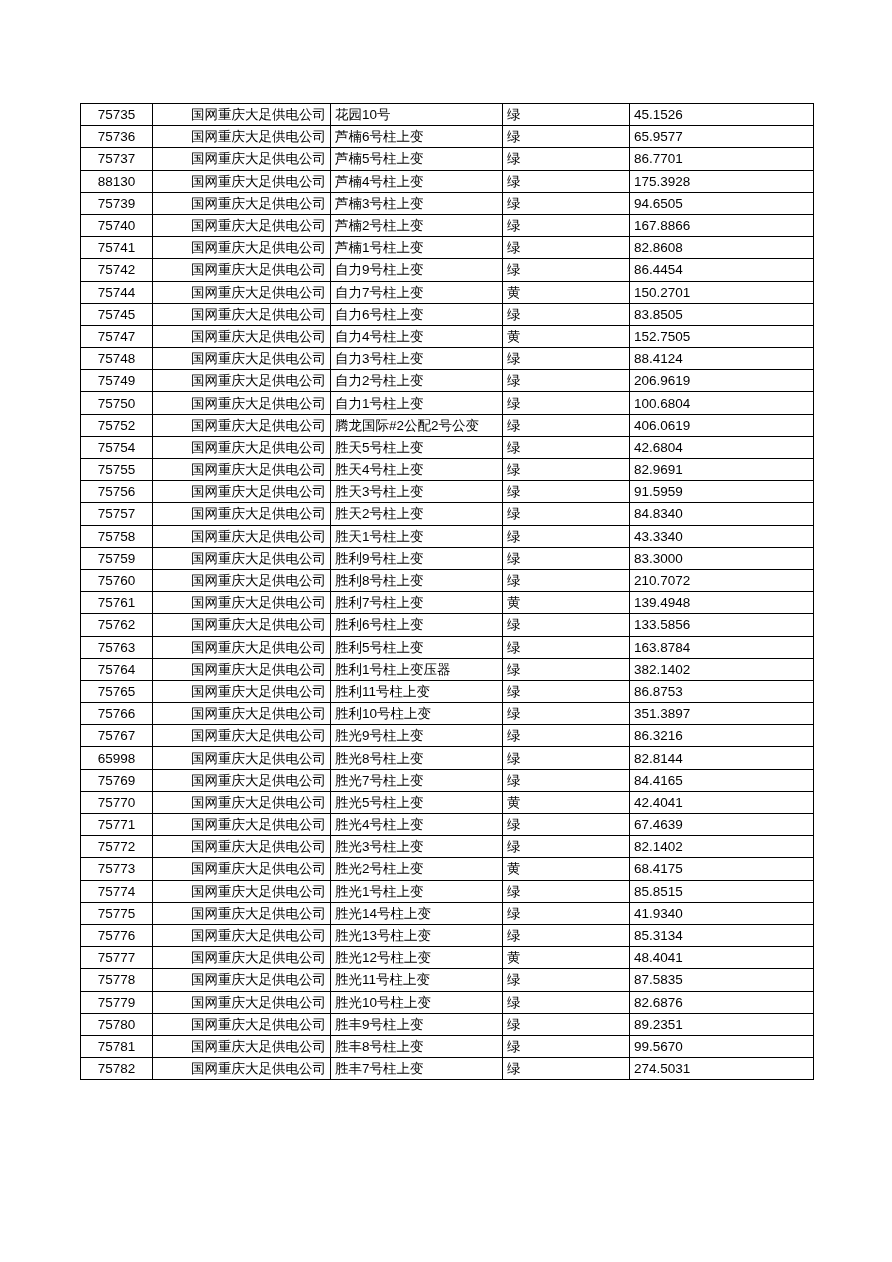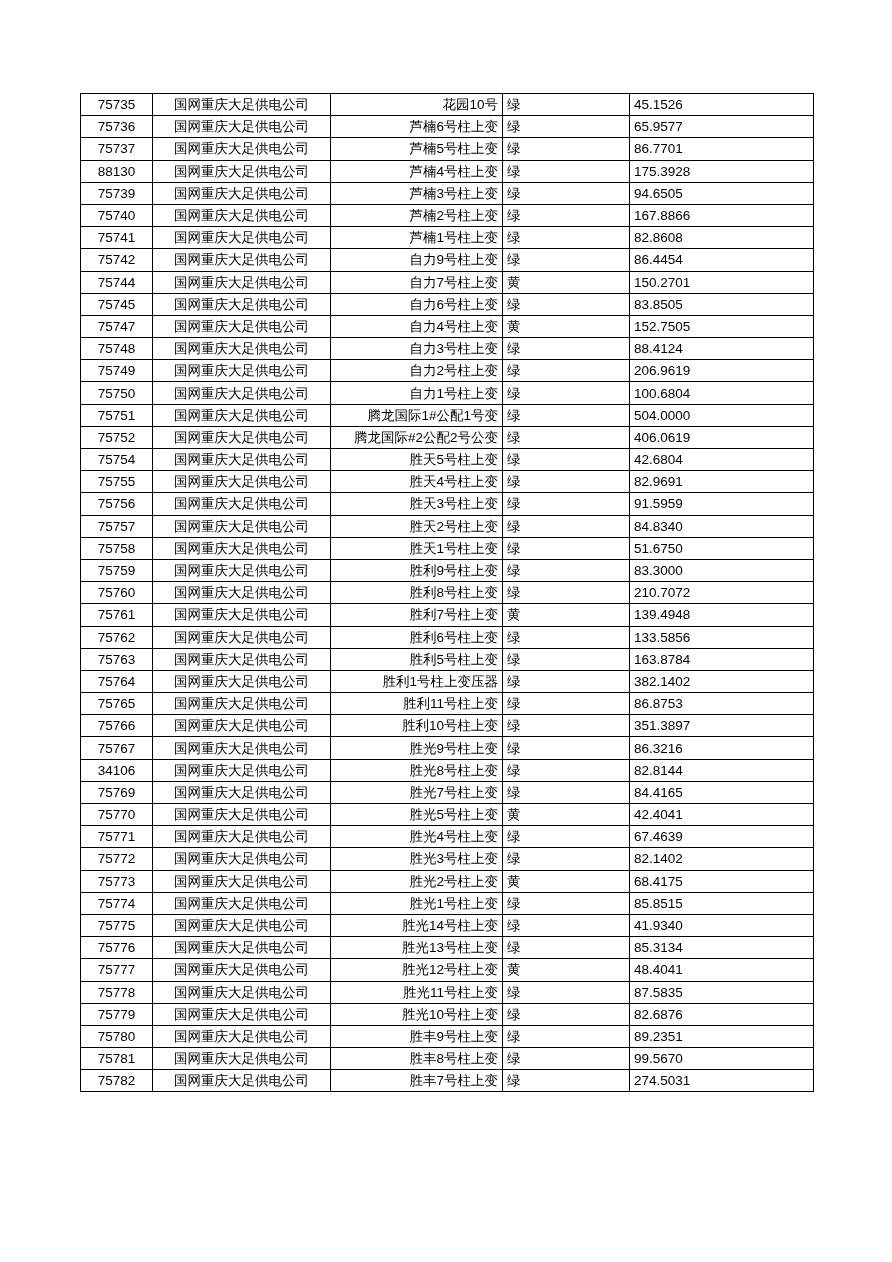--- a/index.html
+++ b/index.html
@@ -19,21 +19,21 @@
     position: absolute;
     left: 0;
     top: 0;
     width: 892px;
     height: 1262px;
     background: #ffffff;
   }
   .table-wrap {
     position: absolute;
     left: 80px;
-    top: 93px;
+    top: 103px;
     width: 733px;
   }
   table.data-table {
     border-collapse: collapse;
     width: 733px;
     table-layout: fixed;
   }
   table.data-table td {
     border: 1px solid #000000;
     height: 21.2px;
@@ -43,22 +43,22 @@
     white-space: nowrap;
     overflow: hidden;
   }
   col.c-id    { width: 72px; }
   col.c-org   { width: 178px; }
   col.c-name  { width: 172px; }
   col.c-color { width: 127px; }
   col.c-val   { width: 184px; }
 
   td.id    { text-align: center; }
-  td.org   { text-align: center; padding-left: 5px; }
-  td.name  { text-align: right; padding-left: 5px; margin-top: 28px; }
+  td.org   { text-align: right; padding-left: 5px; }
+  td.name  { text-align: left; padding-left: 5px; margin-top: 28px; }
   td.color { text-align: left; padding-left: 5px; }
   td.val   { }
 </style>
 </head>
 <body>
 
 <div class="page">
   <div class="table-wrap">
     <table class="data-table">
       <colgroup>
@@ -161,27 +161,20 @@
             <td class="val">206.9619</td>
           </tr>
           <tr>
             <td class="id">75750</td>
             <td class="org">国网重庆大足供电公司</td>
             <td class="name">自力1号柱上变</td>
             <td class="color">绿</td>
             <td class="val">100.6804</td>
           </tr>
           <tr>
-            <td class="id">75751</td>
-            <td class="org">国网重庆大足供电公司</td>
-            <td class="name">腾龙国际1#公配1号变</td>
-            <td class="color">绿</td>
-            <td class="val">504.0000</td>
-          </tr>
-          <tr>
             <td class="id">75752</td>
             <td class="org">国网重庆大足供电公司</td>
             <td class="name">腾龙国际#2公配2号公变</td>
             <td class="color">绿</td>
             <td class="val">406.0619</td>
           </tr>
           <tr>
             <td class="id">75754</td>
             <td class="org">国网重庆大足供电公司</td>
             <td class="name">胜天5号柱上变</td>
@@ -207,21 +200,21 @@
             <td class="org">国网重庆大足供电公司</td>
             <td class="name">胜天2号柱上变</td>
             <td class="color">绿</td>
             <td class="val">84.8340</td>
           </tr>
           <tr>
             <td class="id">75758</td>
             <td class="org">国网重庆大足供电公司</td>
             <td class="name">胜天1号柱上变</td>
             <td class="color">绿</td>
-            <td class="val">51.6750</td>
+            <td class="val">43.3340</td>
           </tr>
           <tr>
             <td class="id">75759</td>
             <td class="org">国网重庆大足供电公司</td>
             <td class="name">胜利9号柱上变</td>
             <td class="color">绿</td>
             <td class="val">83.3000</td>
           </tr>
           <tr>
             <td class="id">75760</td>
@@ -273,21 +266,21 @@
             <td class="val">351.3897</td>
           </tr>
           <tr>
             <td class="id">75767</td>
             <td class="org">国网重庆大足供电公司</td>
             <td class="name">胜光9号柱上变</td>
             <td class="color">绿</td>
             <td class="val">86.3216</td>
           </tr>
           <tr>
-            <td class="id">34106</td>
+            <td class="id">65998</td>
             <td class="org">国网重庆大足供电公司</td>
             <td class="name">胜光8号柱上变</td>
             <td class="color">绿</td>
             <td class="val">82.8144</td>
           </tr>
           <tr>
             <td class="id">75769</td>
             <td class="org">国网重庆大足供电公司</td>
             <td class="name">胜光7号柱上变</td>
             <td class="color">绿</td>

